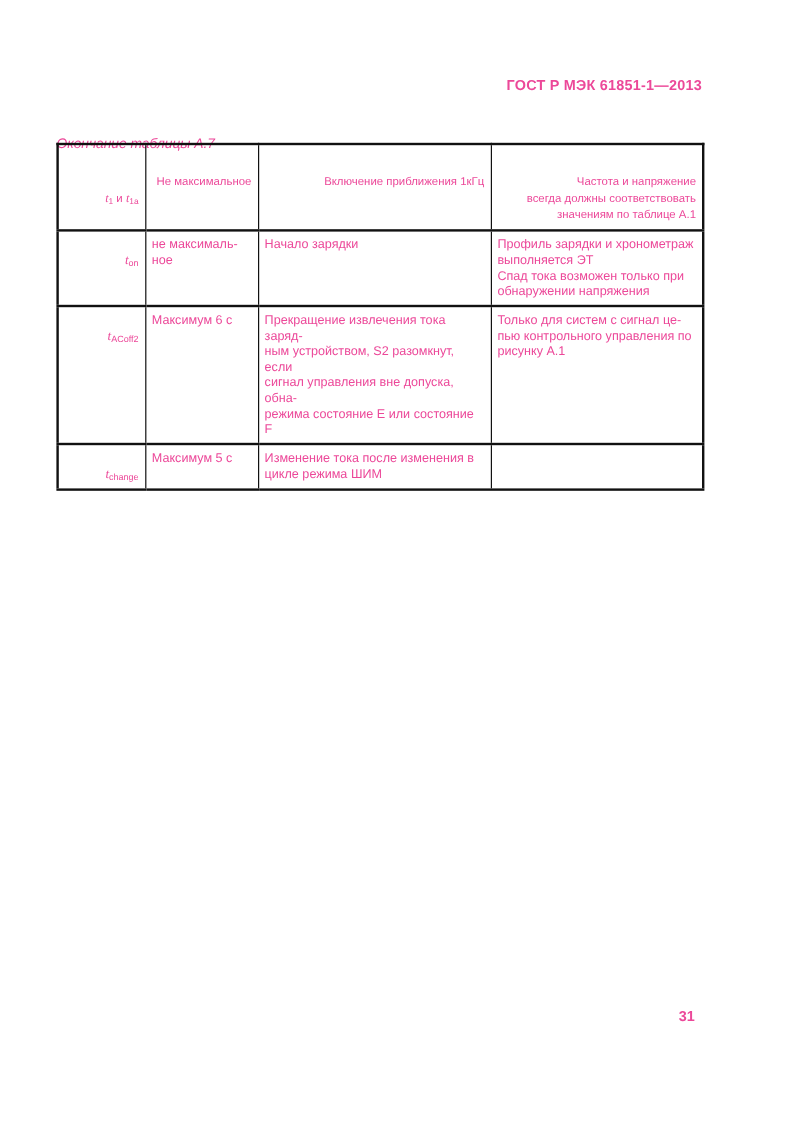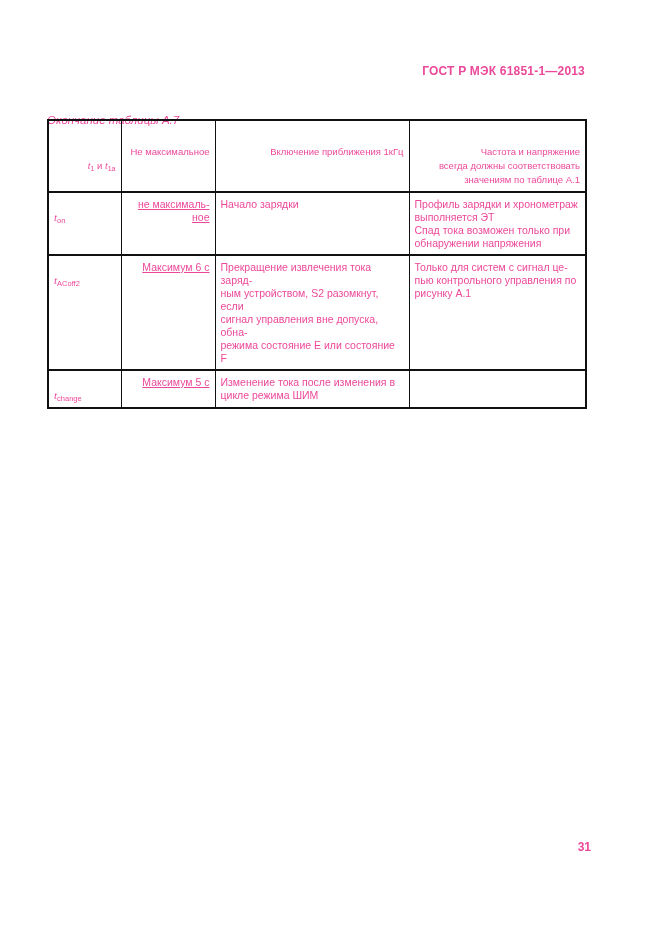--- a/index.html
+++ b/index.html
@@ -46,30 +46,30 @@
     font-size: 10.5px;
     line-height: 13px;
     white-space: pre-line;
   }
   tr.hdr td {
     text-align: right;
     font-size: 9.5px;
     line-height: 14px;
     padding-top: 24px;
   }
-  td.c-sym { text-align: left; padding-top: 7px; }
-  td.c-val { text-align: right; text-decoration: underline; }
+  td.c-sym { text-align: right; padding-top: 7px; }
+  td.c-val { text-align: left; }
   .sym i { font-style: italic; font-family: "Liberation Serif", serif; font-size: 11px; }
   .sym sub { font-size: 7.5px; line-height: 0; vertical-align: -2px; }
   tr.hdr .sym i { font-size: 10px; }
   tr.hdr .sym sub { font-size: 7px; }
   .page-number {
     position: absolute;
     top: 840px;
-    right: 70px;
+    right: 82px;
     font-size: 12px;
     font-weight: bold;
   }
 </style>
 </head>
 <body>
 
 <div class="page">
 
   <div class="doc-header">ГОСТ Р МЭК 61851-1—2013</div>

